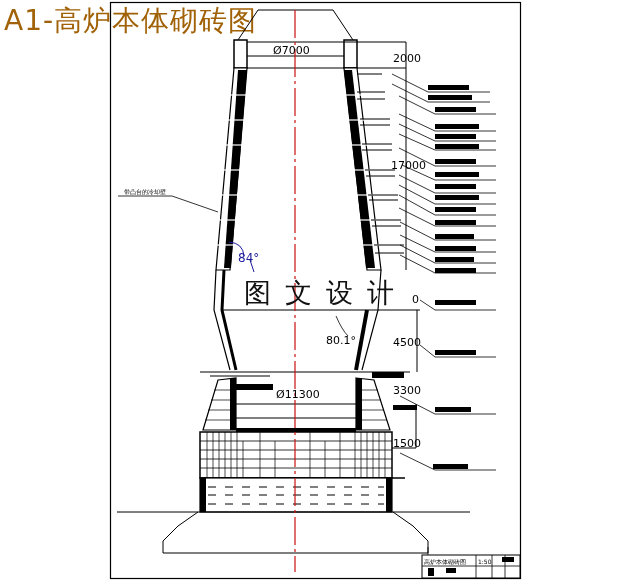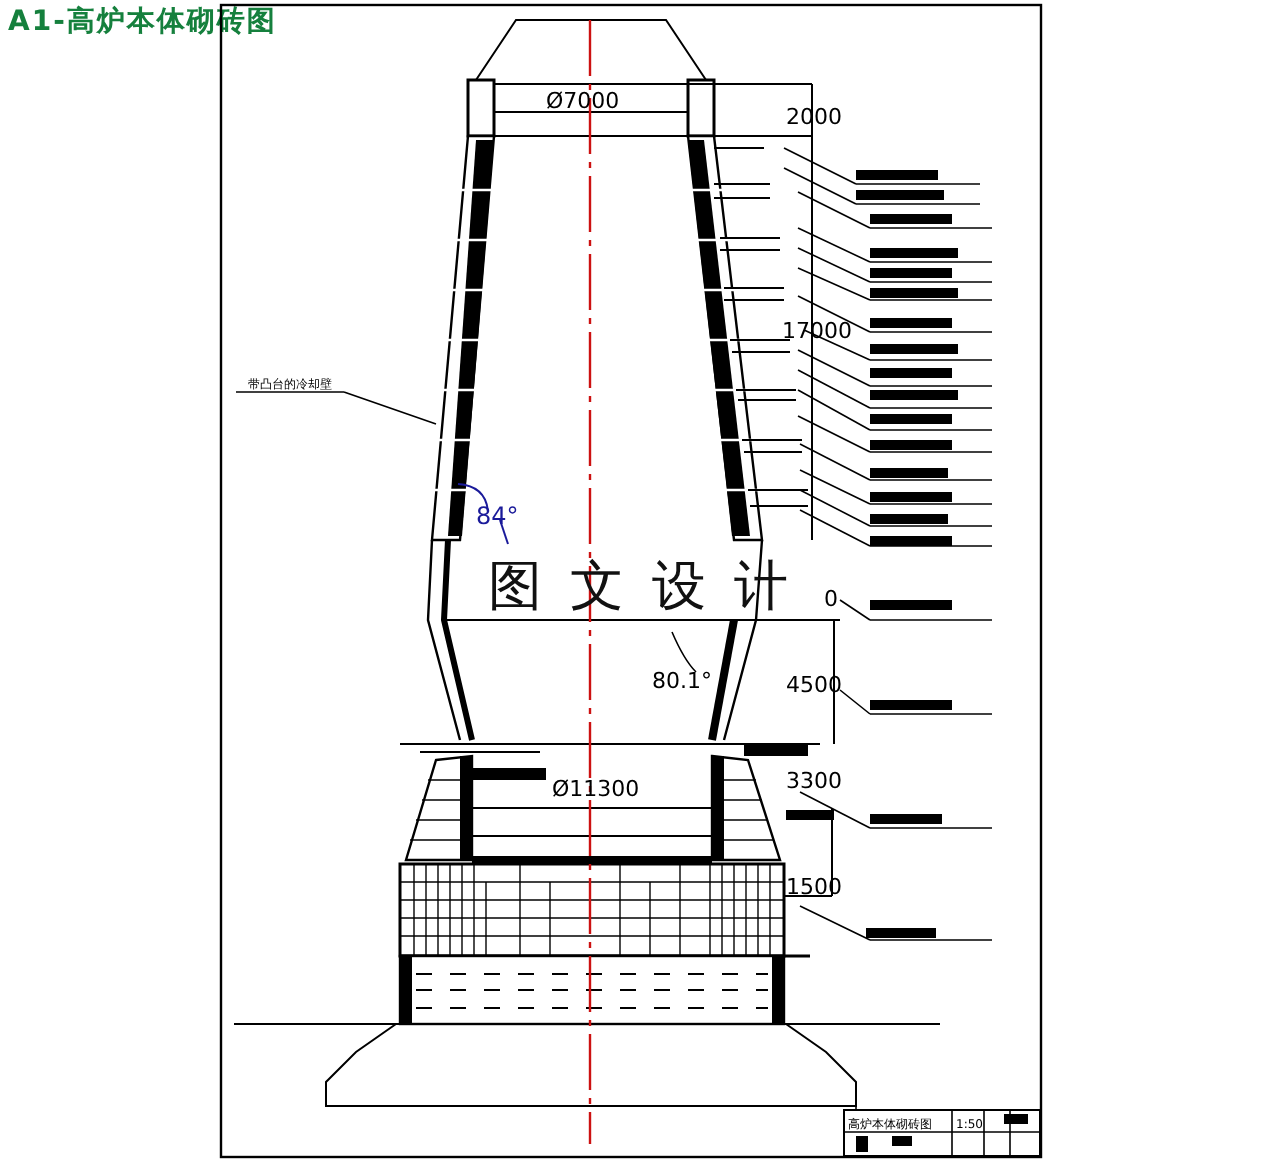--- a/index.html
+++ b/index.html
@@ -1,17 +1,17 @@
 <!DOCTYPE html>
 <html><head>
   <meta charset="utf-8">
   <style>
     html, body { margin:0; padding:0; background:#ffffff; }
     body { width:637px; height:584px; position:relative; overflow:hidden; font-family:"DejaVu Sans", sans-serif; }
-    .title { position:absolute; left:4px; top:2px; color:#15803d; font-size:14px; font-weight:bold; letter-spacing:1px; font-family:"DejaVu Sans", sans-serif; white-space:nowrap; }
+    .title { position:absolute; left:4px; top:2px; color:#a16207; font-size:28px; font-weight:normal; letter-spacing:1px; font-family:"DejaVu Sans", sans-serif; white-space:nowrap; }
     svg { position:absolute; left:0; top:0; }
     .dim { font-family:"DejaVu Sans", sans-serif; font-size:11px; fill:#000; }
     .wm { font-family:"DejaVu Sans", sans-serif; font-size:27px; fill:#111; letter-spacing:14px; }
     .blue { font-family:"DejaVu Sans", sans-serif; font-size:12px; fill:#1a1a9a; }
     .tiny { font-family:"DejaVu Sans", sans-serif; font-size:6px; fill:#000; }
   </style>
 </head>
 <body>
 
 <div class="title">A1-高炉本体砌砖图</div>

